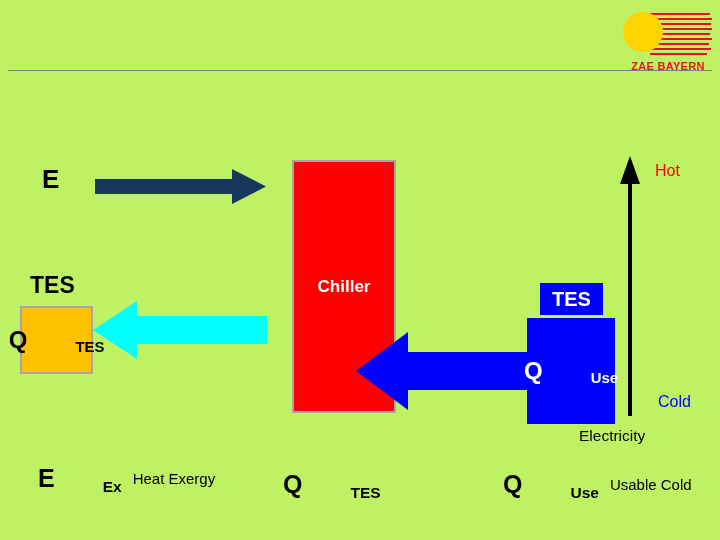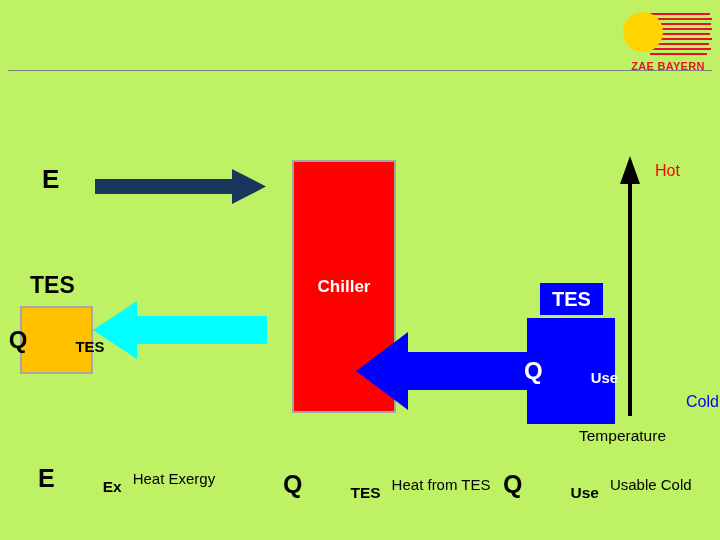--- a/index.html
+++ b/index.html
@@ -25,21 +25,21 @@
   .tes-blue-box { position:absolute; left:540px; top:283px; width:63px; height:32px; background:#0000ff; display:flex; align-items:center; justify-content:center; color:#ffffff; font-weight:bold; font-size:20px; }
   .quse-box { position:absolute; left:527px; top:318px; width:88px; height:106px; background:#0000ff; display:flex; align-items:center; justify-content:center; color:#ffffff; font-weight:bold; font-size:24px; }
 
   .arrow { position:absolute; }
   .arrow-exergy { left:95px; top:168px; }
   .arrow-tesheat { left:93px; top:301px; }
   .arrow-usable { left:356px; top:332px; }
   .arrow-axis { left:614px; top:156px; }
 
   .hot-label { position:absolute; left:655px; top:162px; color:#ff0000; font-size:16px; }
-  .cold-label { position:absolute; left:658px; top:393px; color:#0000ff; font-size:16px;margin-left:28px; }
+  .cold-label { position:absolute; left:658px; top:393px; color:#0000ff; font-size:16px; }
   .temp-label { position:absolute; left:579px; top:427px; color:#000000; font-size:15.5px; }
 
   
   .legend-item { position:absolute; display:flex; align-items:center; gap:11px; }
   .legend-term { font-size:25px; font-weight:bold; color:#000; white-space:nowrap; }
   .legend-desc { font-size:15px; line-height:1.3; color:#000; }
   .li-1 { left:38px; top:464px; }
   .li-2 { left:283px; top:470px; }
   .li-3 { left:503px; top:470px; }
 </style>
@@ -100,32 +100,31 @@
     <span><span>Q</span><sub class="sb">Use</sub></span>
   </div>
 
   <svg class="arrow arrow-axis" width="32" height="262" viewBox="0 0 32 262" aria-hidden="true">
     <rect x="14" y="24" width="4" height="236" fill="#000000"></rect>
     <polygon points="16,0 6,28 26,28" fill="#000000"></polygon>
   </svg>
 
   <div class="hot-label">Hot</div>
   <div class="cold-label">Cold</div>
-  <div class="temp-label">Temperature</div>
+  <div class="temp-label">Electricity</div>
 
   <div class="legend-item li-1">
     <span class="legend-term"><span>E</span><sub class="sb">Ex</sub></span>
     <span class="legend-desc">
       <span>Heat Exergy</span><br>
     </span>
   </div>
 
   <div class="legend-item li-2">
     <span class="legend-term"><span>Q</span><sub class="sb">TES</sub></span>
-    <span class="legend-desc">Heat from TES</span>
   </div>
 
   <div class="legend-item li-3">
     <span class="legend-term"><span>Q</span><sub class="sb">Use</sub></span>
     <span class="legend-desc">Usable Cold</span>
   </div>
 
 </div>
 
 </body></html>

